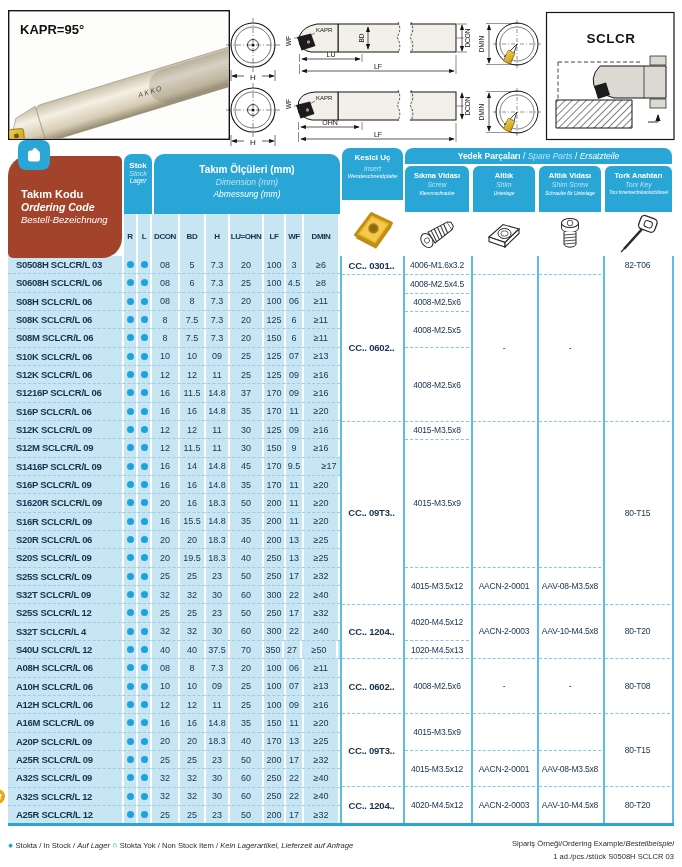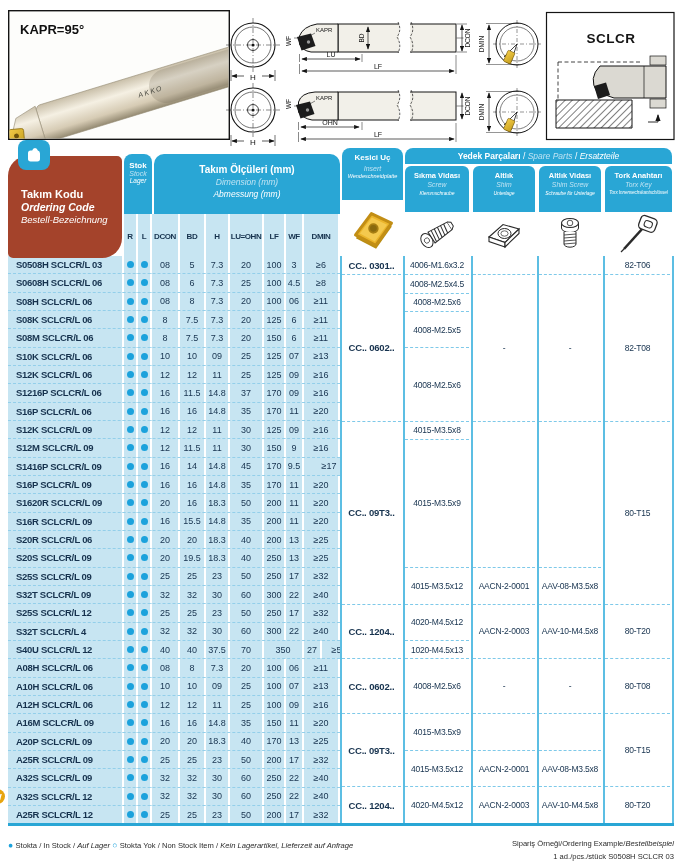--- a/index.html
+++ b/index.html
@@ -714,21 +714,21 @@
             <div class="c" style="width: 14px;">
               <span class="dot"></span>
             </div>
             <div class="c" style="width: 14px;">
               <span class="dot"></span>
             </div>
             <div class="c" style="width: 28px;">40</div>
             <div class="c" style="width: 26px;">40</div>
             <div class="c" style="width: 24px;">37.5</div>
             <div class="c" style="width: 34px;">70</div>
-            <div class="c" style="width: 40px;">350</div>
+            <div class="c" style="width: 20px;">350</div>
             <div class="c" style="width: 18px;">27</div>
             <div class="c" style="width: 36px;">≥50</div>
           </div>
           <div class="rowline">
             <div class="c-code">A08H SCLCR/L 06</div>
             <div class="c" style="width: 14px;">
               <span class="dot"></span>
             </div>
             <div class="c" style="width: 14px;">
               <span class="dot"></span>
@@ -910,21 +910,20 @@
           <div class="rcell" style="left: 199px; width: 62px; top: 0px; height: 18.2903px;"></div>
           <div class="rcell dash" style="left: 199px; width: 62px; top: 18.2903px; height: 146.323px;">-</div>
           <div class="rcell dash" style="left: 199px; width: 62px; top: 164.613px; height: 146.323px;"></div>
           <div class="rcell dash" style="left: 199px; width: 62px; top: 310.935px; height: 36.5806px;">AAV-08-M3.5x8</div>
           <div class="rcell dash" style="left: 199px; width: 62px; top: 347.516px; height: 54.871px;">AAV-10-M4.5x8</div>
           <div class="rcell dash" style="left: 199px; width: 62px; top: 402.387px; height: 54.871px;">-</div>
           <div class="rcell dash" style="left: 199px; width: 62px; top: 457.258px; height: 36.5806px;"></div>
           <div class="rcell dash" style="left: 199px; width: 62px; top: 493.839px; height: 36.5806px;">AAV-08-M3.5x8</div>
           <div class="rcell dash" style="left: 199px; width: 62px; top: 530.419px; height: 36.5806px;">AAV-10-M4.5x8</div>
           <div class="rcell" style="left: 265px; width: 65px; top: 0px; height: 18.2903px;">82-T06</div>
-          <div class="rcell dash" style="left: 265px; width: 65px; top: 18.2903px; height: 146.323px;">82-T08</div>
           <div class="rcell dash" style="left: 265px; width: 65px; top: 164.613px; height: 182.903px;">80-T15</div>
           <div class="rcell dash" style="left: 265px; width: 65px; top: 347.516px; height: 54.871px;">80-T20</div>
           <div class="rcell dash" style="left: 265px; width: 65px; top: 402.387px; height: 54.871px;">80-T08</div>
           <div class="rcell dash" style="left: 265px; width: 65px; top: 457.258px; height: 73.1613px;">80-T15</div>
           <div class="rcell dash" style="left: 265px; width: 65px; top: 530.419px; height: 36.5806px;">80-T20</div>
         </div>
     </div>
   </div>
 
   <div class="wbadge">W</div>

